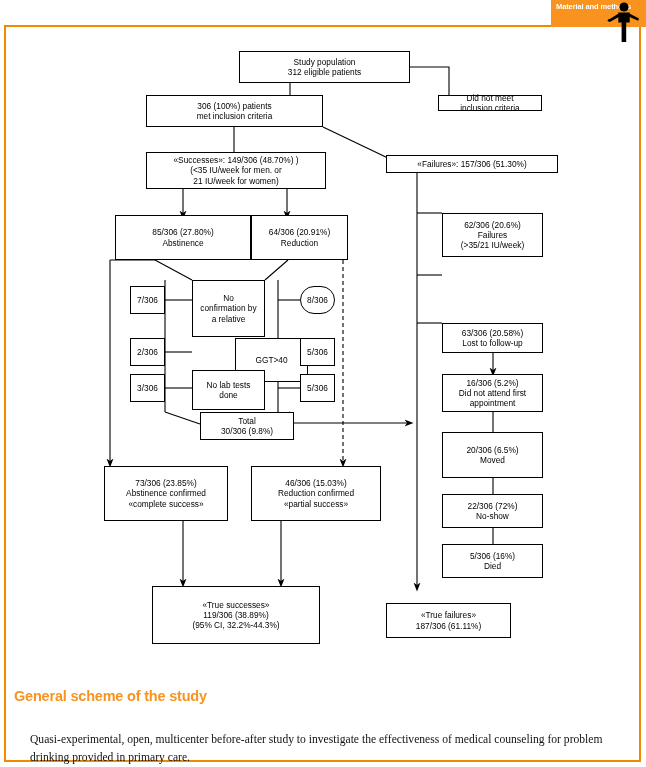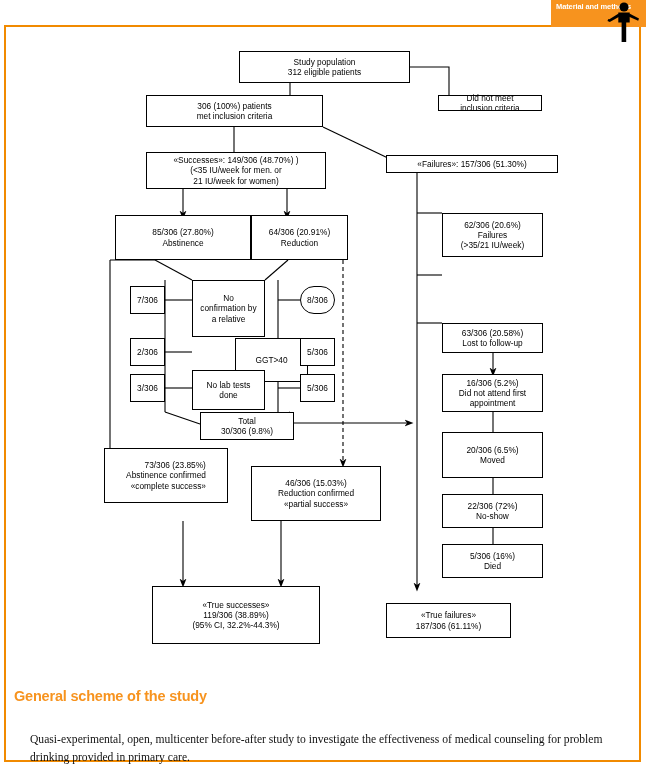--- a/index.html
+++ b/index.html
@@ -282,21 +282,21 @@
   <div class="node" style="left:442px;top:494px;width:101px;height:34px;">
     <span>22/306 (72%)
 No-show</span>
   </div>
 
   <div class="node" style="left:442px;top:544px;width:101px;height:34px;">
     <span>5/306 (16%)
 Died</span>
   </div>
 
-  <div class="node" style="left:104px;top:448px;width:124px;height:55px;text-align:right;">
+  <div class="node" style="left:104px;top:466px;width:124px;height:55px;">
     <span>73/306 (23.85%)
 Abstinence confirmed
 «complete success»</span>
   </div>
 
   <div class="node" style="left:251px;top:466px;width:130px;height:55px;">
     <span>46/306 (15.03%)
 Reduction confirmed
 «partial success»</span>
   </div>

